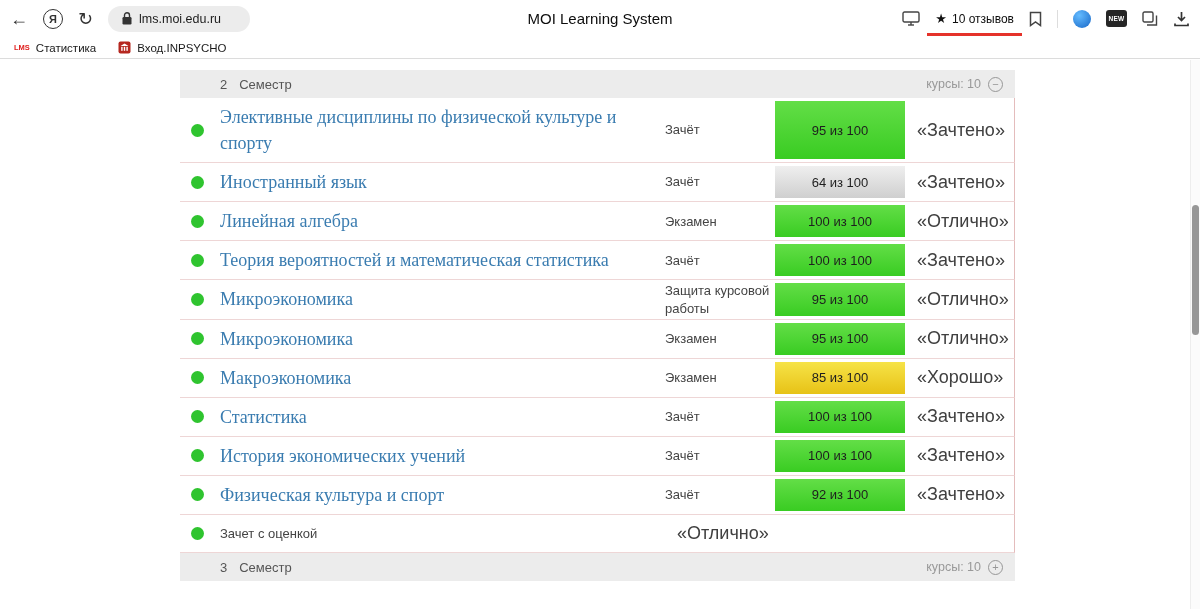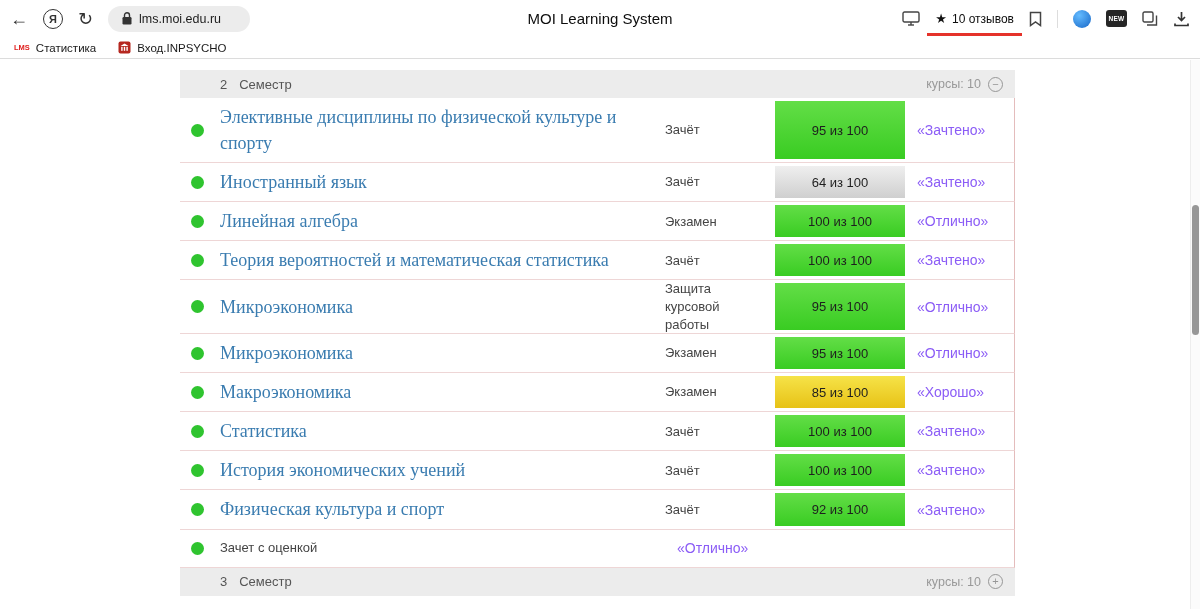--- a/index.html
+++ b/index.html
@@ -95,30 +95,30 @@
   }
   .cell-dot { display: flex; align-items: center; }
   .dot {
     width: 13px; height: 13px; border-radius: 50%;
     background: #2fc42f; margin-left: 11px;
   }
   .course {
     font-size: 18px; color: #3a7cb0;
     padding: 6px 25px 6px 0; line-height: 1.45; cursor: pointer; font-family: Liberation Serif, serif;
   }
-  .ctype { font-size: 13px; color: #444; line-height: 1.35; padding-right: 10px; }
+  .ctype { font-size: 13px; color: #444; line-height: 1.35; padding-right: 3px; }
   .score-cell { align-self: stretch; display: flex; align-items: stretch; padding: 3px 0; }
   .badge {
     width: 143px; display: flex; align-items: center; justify-content: center;
     font-size: 13px; color: #1e1e1e;
   }
   .badge[data-color="green"]  { background: linear-gradient(180deg, #63de47, #39cc22); }
   .badge[data-color="yellow"] { background: linear-gradient(180deg, #f6e348, #e7c216); }
   .badge[data-color="gray"]   { background: linear-gradient(180deg, #efefef, #cfcfcf); }
-  .grade { font-size: 14px; color: #8b5cf6; padding-left: 12px; }
+  .grade { font-size: 18px; color: #404040; padding-left: 12px; }
 
   
   .scroll-track {
     position: absolute; top: 60px; right: 0; bottom: 0; width: 10px;
     background: #fbfbfb; border-left: 1px solid #ededed;
   }
   .scroll-thumb {
     position: absolute; top: 205px; right: 1px; width: 7px; height: 130px;
     background: #979797; border-radius: 4px;
   }

